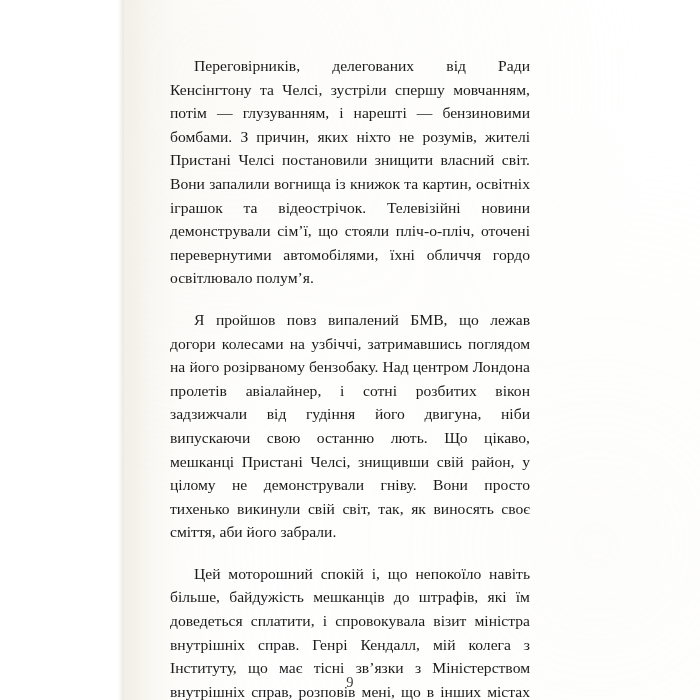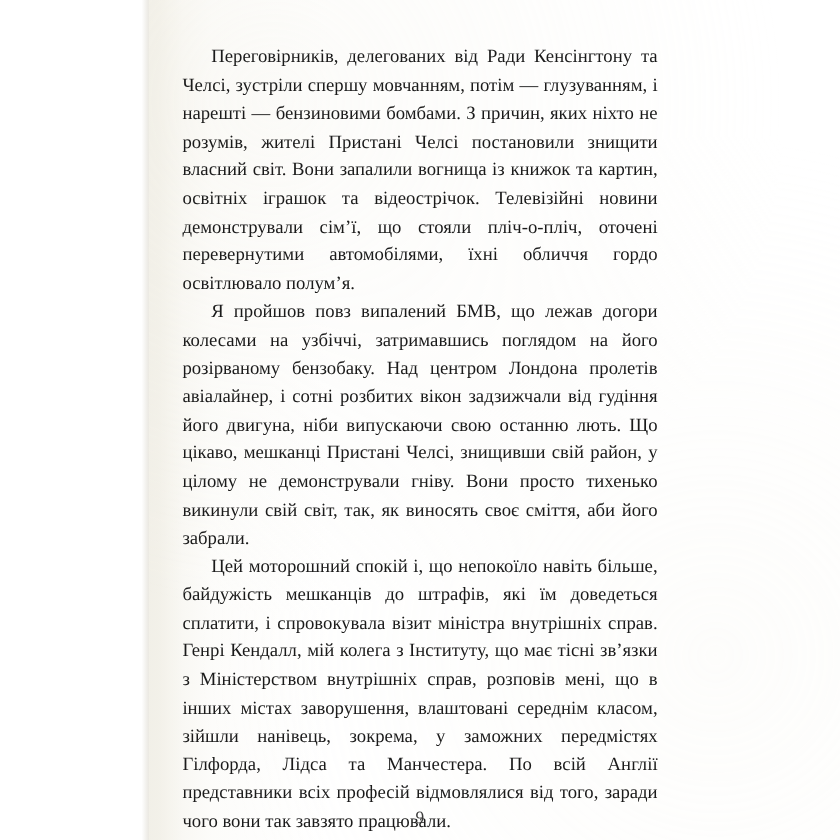--- a/index.html
+++ b/index.html
@@ -72,21 +72,21 @@
     text-align: justify;
     text-justify: inter-word;
     color: #1b1b1b;
     font-size: 15.6px;
     line-height: 23.6px;
     hyphens: manual;
     -webkit-hyphens: manual;
   }
 
   #text-column p {
-    margin: 0;
+    margin: 18px;
     text-indent: 24px;
     text-align: justify;
   }
   #text-column p:last-of-type {
     
     text-align-last: left;
   }
 
   
   #folio {

